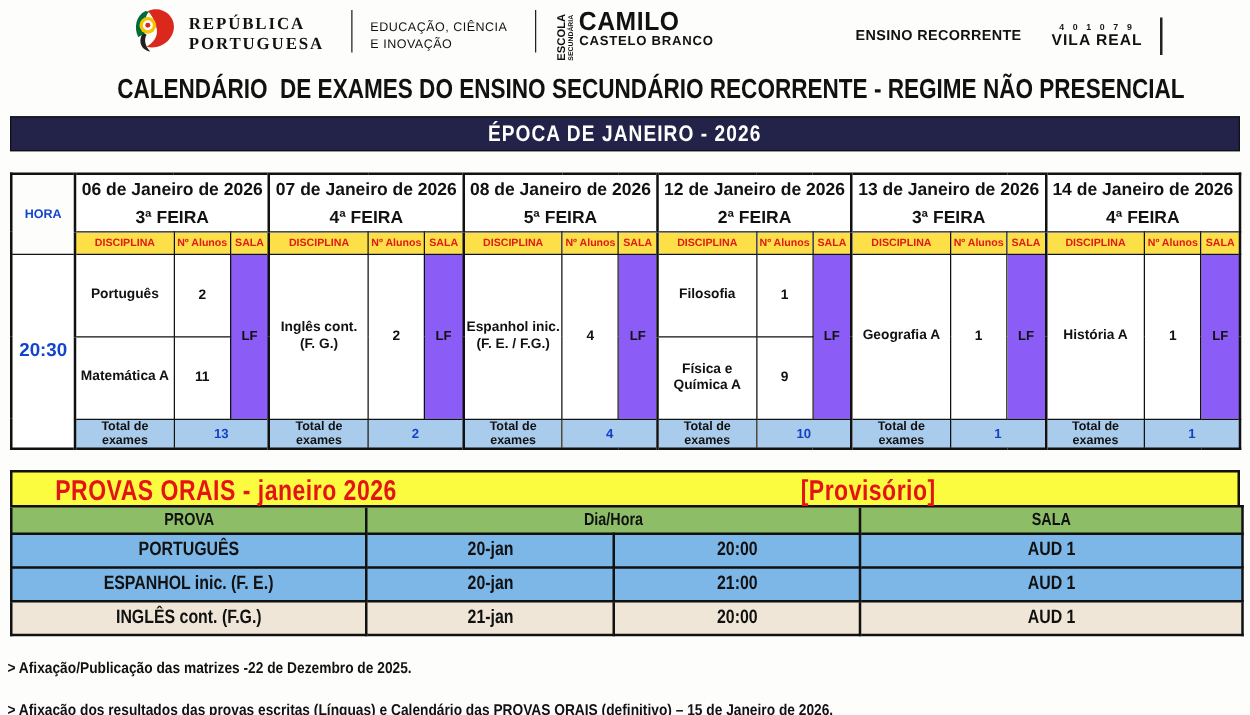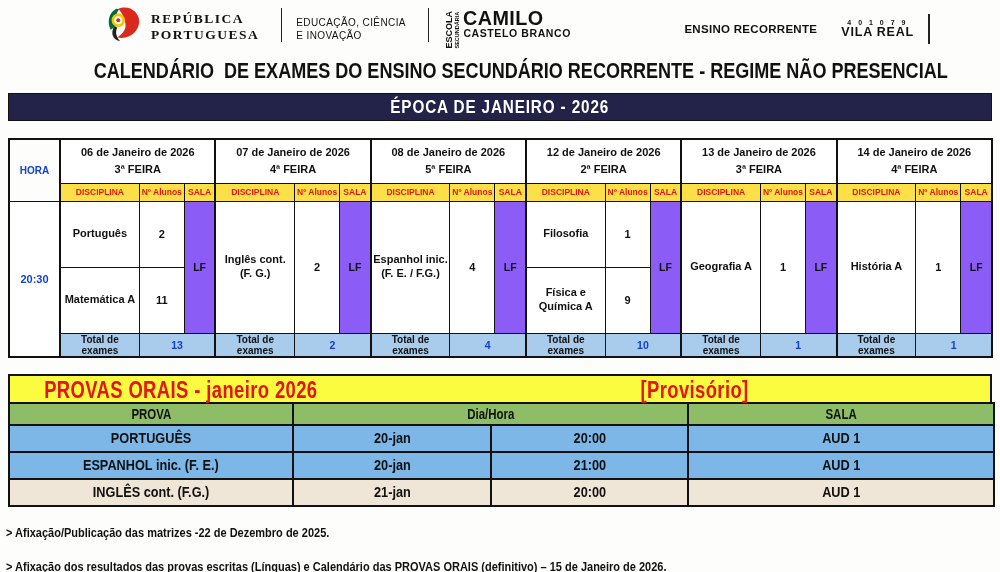--- a/index.html
+++ b/index.html
@@ -36,22 +36,22 @@
   
   table.exam { border-collapse:collapse; table-layout:fixed; width:985px; margin:17px 0 0 8px; }
   table.exam td, table.exam th { border:1.5px solid #111; text-align:center; vertical-align:middle; padding:0 1px; overflow:hidden; }
   table.exam { border:2.5px solid #111; }
   table.exam .gstart { border-left:2.5px solid #111; }
   .r-head1 { height:44px; }
   .r-head2 { height:18px; }
   .r-body  { height:66px; }
   .r-total { height:22px; }
   .hora-label { color:#1244cc; font-size:10px; font-weight:bold; }
-  .hora-value { color:#1244cc; font-size:11px; font-weight:bold; background:#fff; }
-  .day-head { font-weight:bold; font-size:11px; line-height:1.6; background:#fff; }
+  .hora-value { color:#1244cc; font-size:15px; font-weight:bold; background:#fff; }
+  .day-head { font-weight:bold; font-size:14px; line-height:1.6; background:#fff; }
   .sub-head { color:#e01818; font-weight:bold; font-size:8.5px; background:#fde047; }
   .cell-disc { font-weight:bold; font-size:11px; line-height:1.25; background:#fff; }
   .cell-num  { font-weight:bold; font-size:11px; background:#fff; }
   .cell-sala { font-weight:bold; font-size:10.5px; background:#8b5cf6; }
   .total-label { background:#a9cbec; font-weight:bold; font-size:10px; }
   .total-value { background:#a9cbec; font-weight:bold; font-size:10.5px; color:#1340c8; }
 
   
   .orals-banner { position:relative; margin:16px 8px 0 8px; height:30px; background:#fbfb3f; border:2px solid #111; }
   .orals-banner .title { position:absolute; left:0; width:67%; top:1px; text-align:left; }

